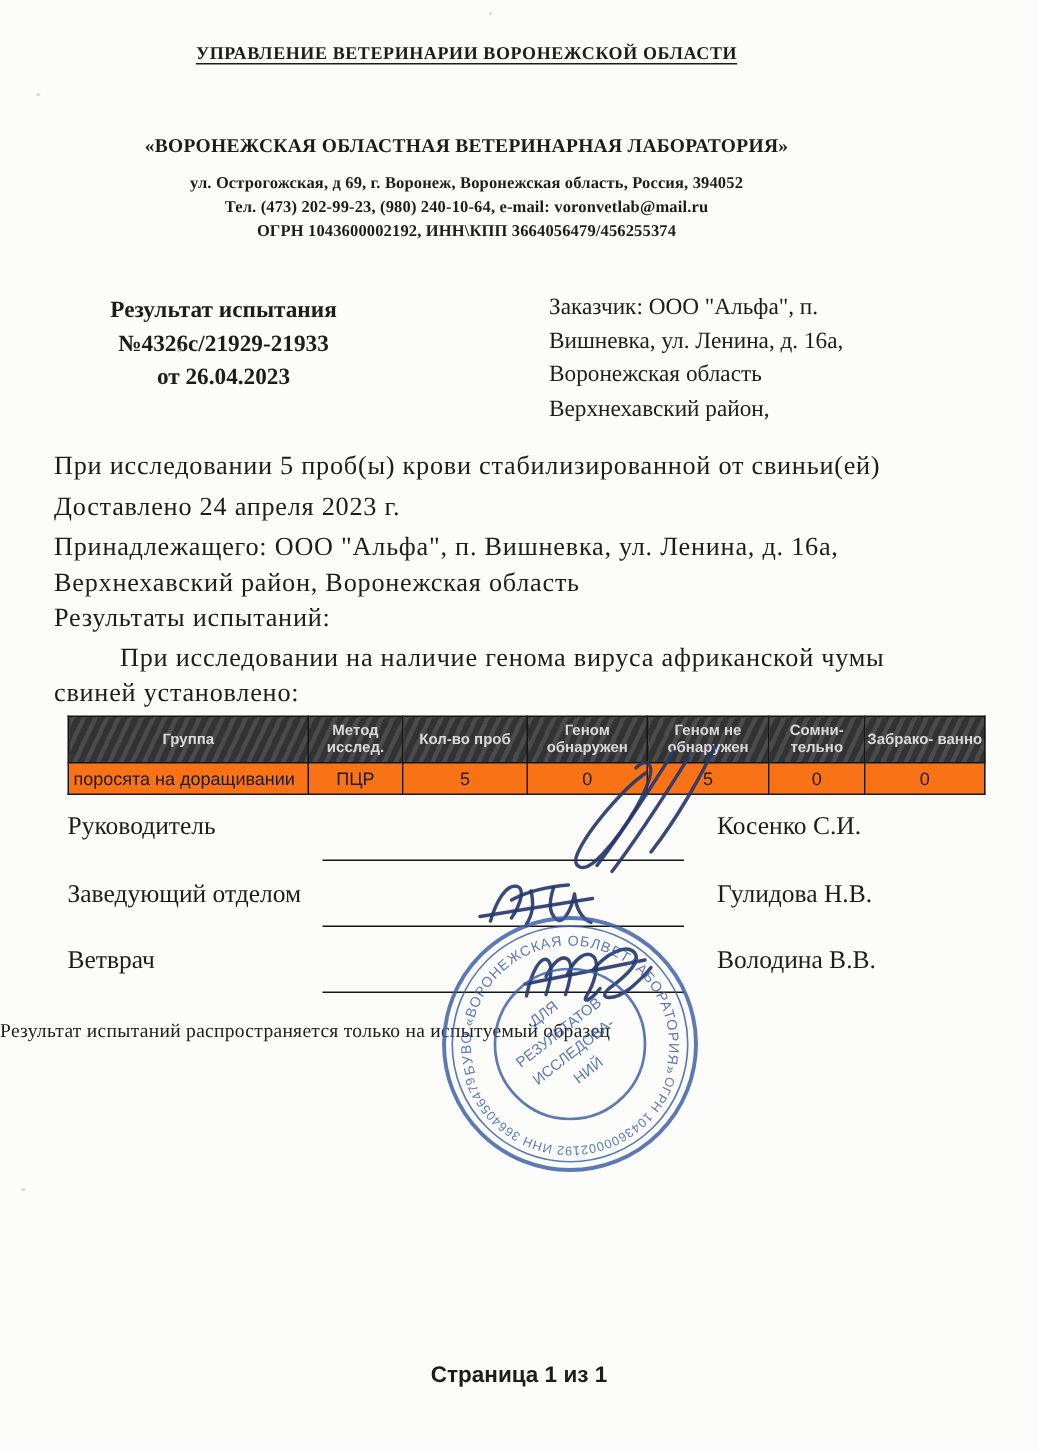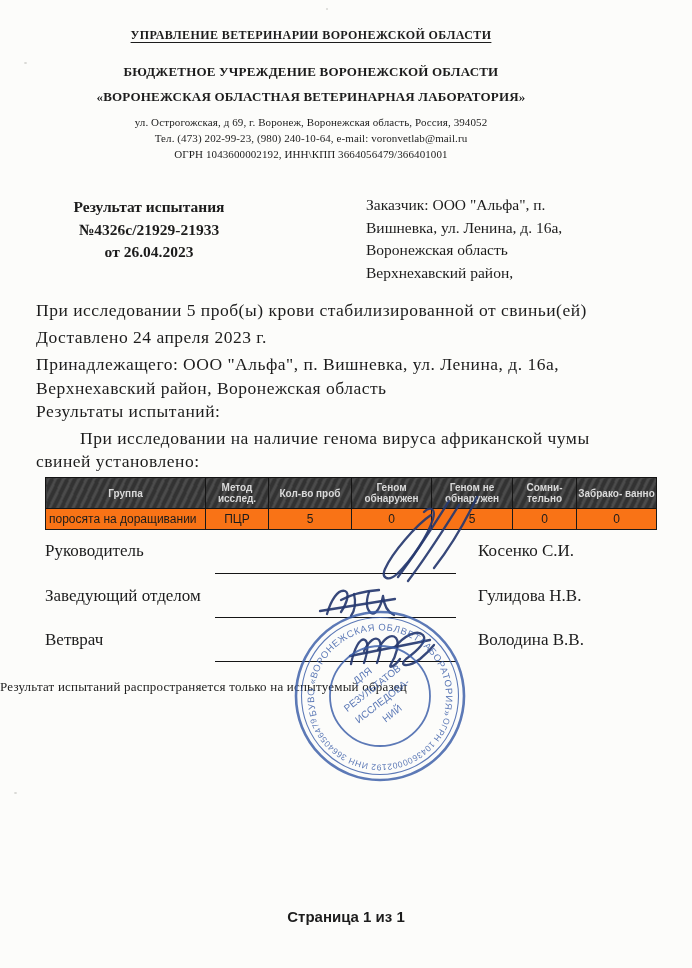--- a/index.html
+++ b/index.html
@@ -6,21 +6,21 @@
   .page{
     position:relative;width:692px;height:968px;margin:0 auto;
     background:#fcfcfa;color:#1c1c1c;overflow:hidden;
     font-family:"Liberation Serif",serif;
   }
   .ctr{position:absolute;left:0;width:622px;text-align:center;}
   .dept{top:28px;font-size:12px;font-weight:bold;letter-spacing:.4px;
         text-decoration:underline;text-underline-offset:3px;}
   .org{font-size:13px;font-weight:bold;letter-spacing:.2px;}
   .org1{top:64px;} .org2{top:73px;margin-top:16px;}
-  .addr{font-size:11px;font-weight:normal;letter-spacing:.1px;}
+  .addr{font-size:11px;font-weight:bold;letter-spacing:.1px;}
   .addr1{top:116px;} .addr2{top:132px;} .addr3{top:148px;}
 
   .result-block{position:absolute;left:58px;top:196px;width:182px;text-align:center;
     font-weight:bold;font-size:15.5px;line-height:22.5px;}
   .customer-block{position:absolute;left:366px;top:194px;width:220px;
     font-size:15.5px;line-height:22.5px;}
 
   .bodyline{position:absolute;left:36px;width:640px;font-size:17.5px;letter-spacing:.5px;}
   .bl1{top:300px;} .bl2{top:327px;} .bl3{top:354px;} .bl4{top:378px;}
   .bl5{top:401px;} .bl6{top:428px;margin-left:44px;} .bl7{top:451px;}
@@ -54,25 +54,24 @@
   .stamp circle{fill:none;stroke:#3a5da8;}
   .ringtext{fill:#3a5da8;font-family:"Liberation Sans",sans-serif;}
   .speck{position:absolute;background:#b9b9b4;border-radius:50%;opacity:.55;}
 </style>
 </head>
 <body>
 
 <div class="page">
 
   <div class="ctr dept">УПРАВЛЕНИЕ ВЕТЕРИНАРИИ ВОРОНЕЖСКОЙ ОБЛАСТИ</div>
-  <div class="ctr org org1">БЮДЖЕТНОЕ УЧРЕЖДЕНИЕ ВОРОНЕЖСКОЙ ОБЛАСТИ</div>
   <div class="ctr org org2">«ВОРОНЕЖСКАЯ ОБЛАСТНАЯ ВЕТЕРИНАРНАЯ ЛАБОРАТОРИЯ»</div>
   <div class="ctr addr addr1">ул. Острогожская, д 69, г. Воронеж, Воронежская область, Россия, 394052</div>
   <div class="ctr addr addr2">Тел. (473) 202-99-23, (980) 240-10-64, e-mail: voronvetlab@mail.ru</div>
-  <div class="ctr addr addr3">ОГРН 1043600002192, ИНН\КПП 3664056479/366401001</div>
+  <div class="ctr addr addr3">ОГРН 1043600002192, ИНН\КПП 3664056479/456255374</div>
 
   <div class="result-block">
     <div>Результат испытания</div>
     <div>№4326с/21929-21933</div>
     <div>от 26.04.2023</div>
   </div>
 
   <div class="customer-block">
     <div>Заказчик: ООО "Альфа", п.</div>
     <div>Вишневка, ул. Ленина, д. 16а,</div>

